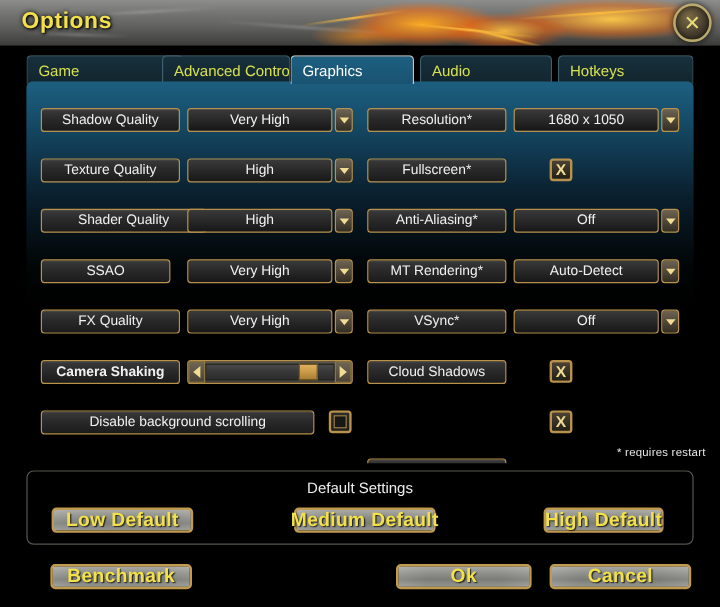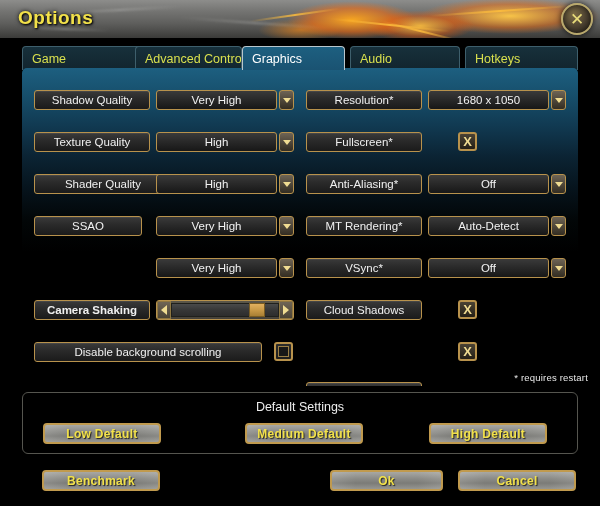--- a/index.html
+++ b/index.html
@@ -257,21 +257,21 @@
   
   .stone-btn {
     position: absolute;
     height: 21px;
     border: 2px solid #c09a4e;
     border-radius: 4px;
     background:
       linear-gradient(90deg, rgba(255,255,255,.12) 0%, rgba(255,255,255,0) 22%, rgba(255,255,255,0) 78%, rgba(255,255,255,.10) 100%),
       linear-gradient(180deg, #a8a8a4 0%, #8e8e8a 35%, #7b7b77 65%, #969692 100%);
     color: #f2e14a;
-    font-size: 12px;
+    font-size: 16px;
     font-weight: bold;
     display: flex; align-items: center; justify-content: center;
     text-shadow: 1px 1px 1px rgba(0,0,0,.75);
     cursor: pointer;
     letter-spacing: .3px;
     white-space: nowrap;
   }
 
   .bottom-bar { position: absolute; left: 0; top: 462px; width: 600px; height: 30px; }
 </style>
@@ -339,20 +339,21 @@
 
       <div class="row" style="left:12px; top:148px; width:260px;">
         <div class="plate" style="position:absolute; left:0; width:108px;">SSAO</div>
         <div class="dropdown" style="position:absolute; left:122px; width:138px;">
           <div class="val">Very High</div>
           <div class="arrow"></div>
         </div>
       </div>
 
       <div class="row" style="left:12px; top:190px; width:260px;">
+        <div class="plate" style="position:absolute; left:0; width:116px;">FX Quality</div>
         <div class="dropdown" style="position:absolute; left:122px; width:138px;">
           <div class="val">Very High</div>
           <div class="arrow"></div>
         </div>
       </div>
 
       <div class="row" style="left:12px; top:232px; width:260px;">
         <div class="plate" style="position:absolute; left:0; width:116px;font-weight:bold;">Camera Shaking</div>
         <div class="slider" style="position:absolute; left:122px; width:138px;">
           <div class="track"></div>
@@ -423,21 +424,21 @@
 
     </div>
   </div>
 
   <div class="restart-note">* requires restart</div>
 
   <div class="defaults-box">
     <div class="defaults-title">Default Settings</div>
     <div class="stone-btn" style="left:20px; top:30px; width:118px;">Low Default</div>
     <div class="stone-btn" style="left:222px; top:30px; width:118px;">Medium Default</div>
-    <div class="stone-btn" style="left:406px; top:30px; width:118px;">High Default</div>
+    <div class="stone-btn" style="left:430px; top:30px; width:100px;">High Default</div>
   </div>
 
   <div class="bottom-bar">
     <div class="stone-btn" style="left:42px; top:8px; width:118px;">Benchmark</div>
     <div class="stone-btn" style="left:330px; top:8px; width:113px;">Ok</div>
     <div class="stone-btn" style="left:458px; top:8px; width:118px;">Cancel</div>
   </div>
 
 </div>
 

